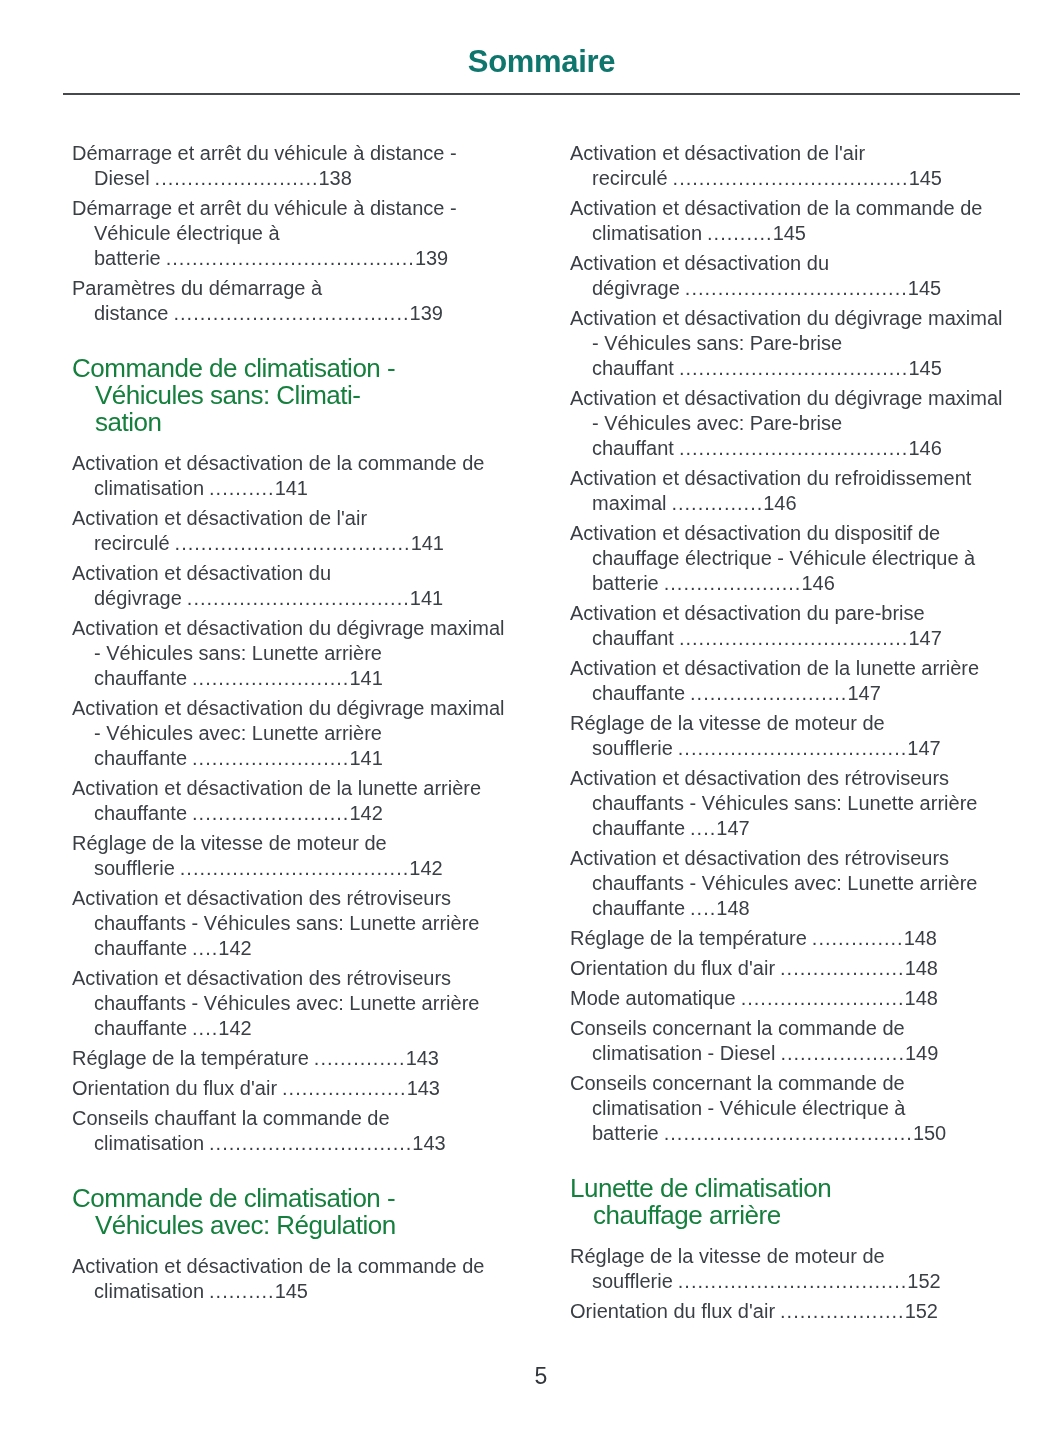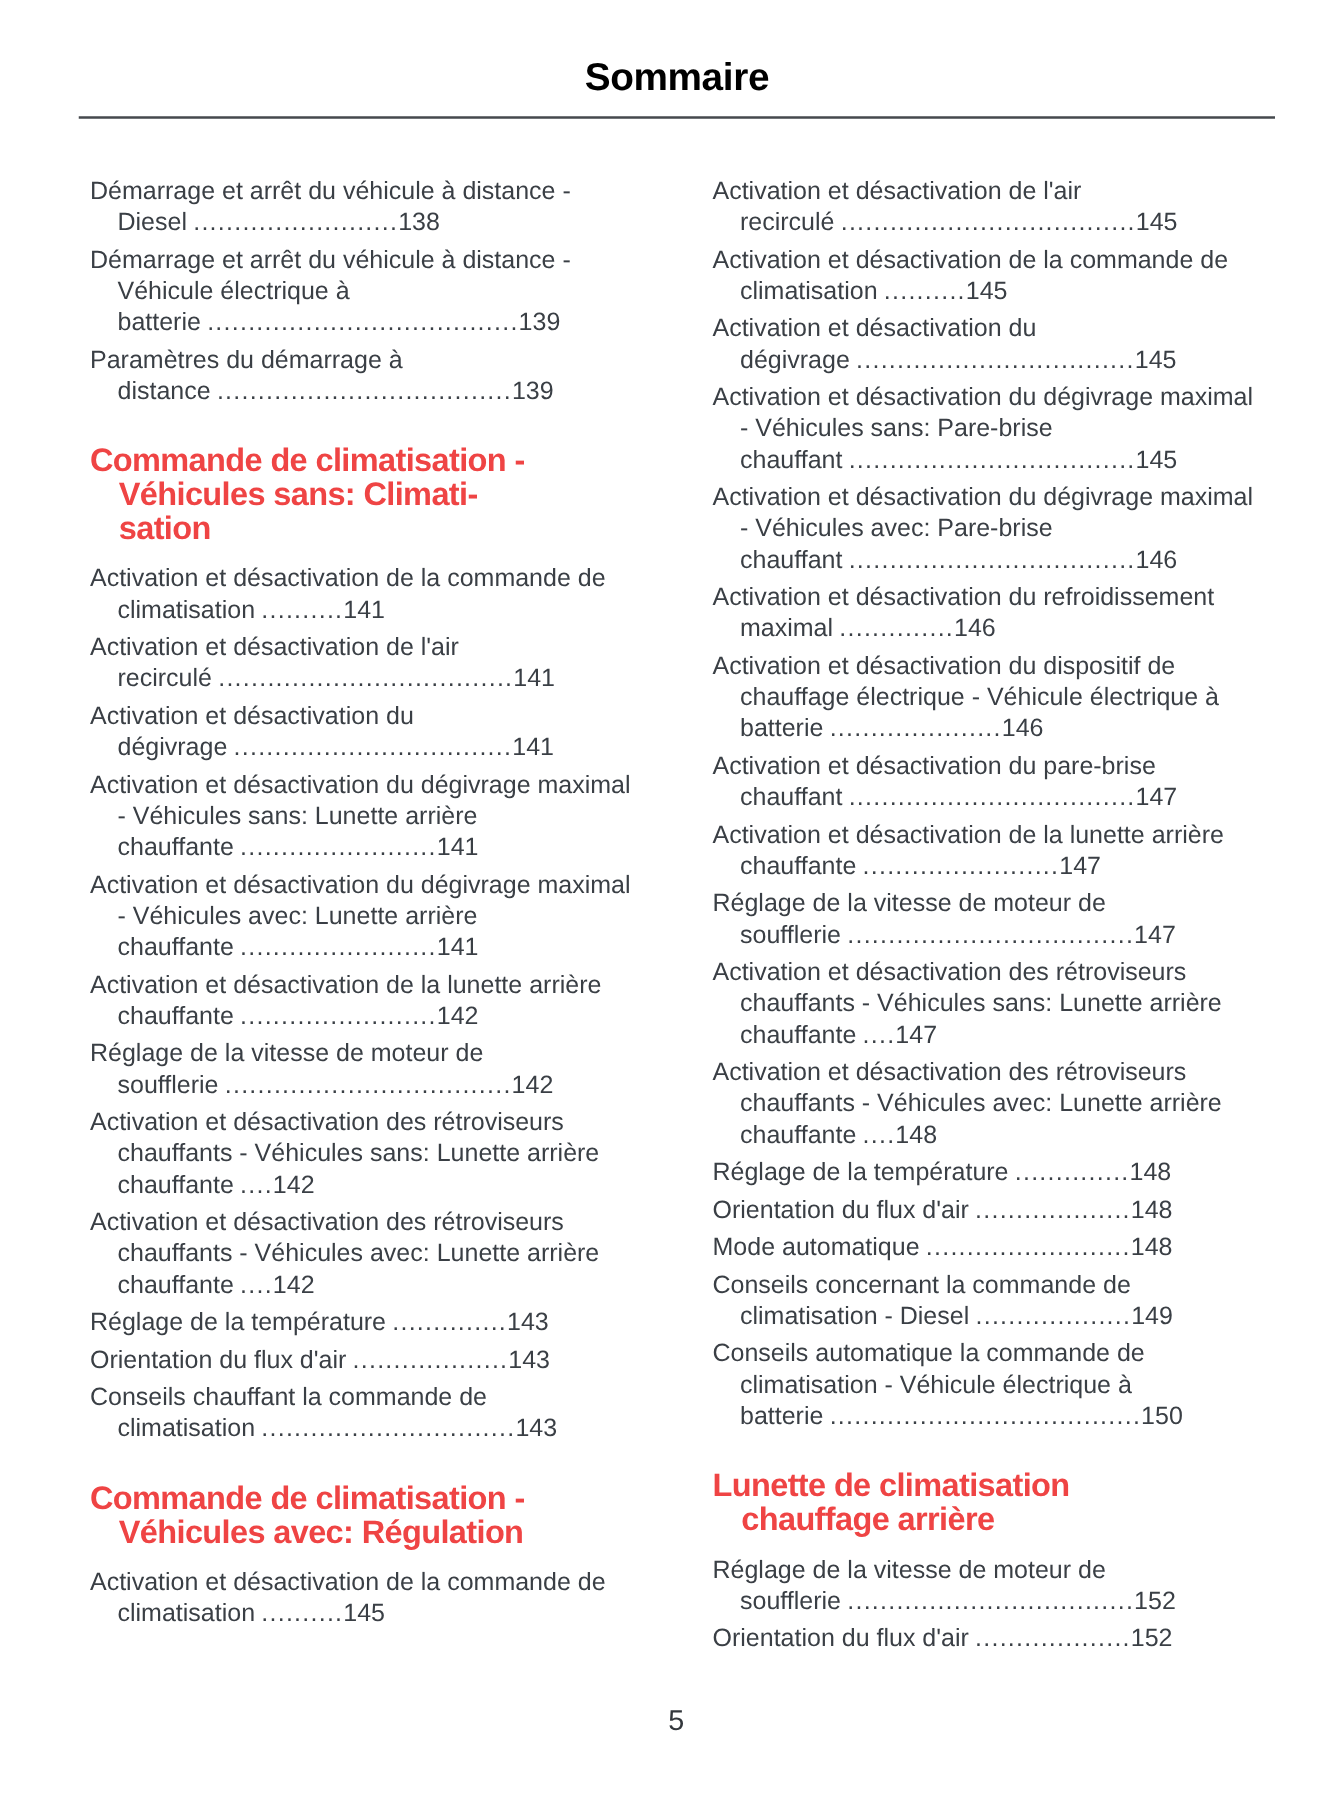--- a/index.html
+++ b/index.html
@@ -12,21 +12,21 @@
     overflow: hidden;
   }
   .page-header { padding-top: 44px; }
   .page-title {
     margin: 0 35px 0 63px;
     text-align: center;
     font-size: 31px;
     line-height: 36px;
     font-weight: bold;
     letter-spacing: -0.3px;
-    color: #000000;
+    color: #0f766e;
   }
   .title-rule {
     border: none;
     border-top: 2px solid #45494e;
     margin: 13px 35px 0 63px;
   }
   .toc-columns {
     display: flex;
     gap: 58px;
     padding: 46px 0 0 72px;
@@ -44,23 +44,23 @@
   .entry-text { }
   .dot-leader {
     word-break: break-all;
     margin-left: 5px;
     letter-spacing: 1px;
   }
   .page-num { white-space: nowrap; }
   .section-heading {
     font-size: 26px;
     line-height: 27px;
-    font-weight: bold;
+    font-weight: normal;
     letter-spacing: -0.5px;
-    color: #ef4444;
+    color: #15803d;
     margin: 29px 0 15px 0;
   }
   .heading-line { }
   .heading-line.cont { padding-left: 23px; }
   .footer-page-number {
     position: absolute;
     top: 1363px;
     left: 72px;
     width: 938px;
     text-align: center;
@@ -115,21 +115,21 @@
         <div class="toc-entry"><span class="entry-text">Activation et désactivation du dispositif de chauffage électrique - Véhicule électrique à batterie</span><span class="dot-leader" aria-hidden="true">.....................</span><span class="page-num">146</span></div>
         <div class="toc-entry"><span class="entry-text">Activation et désactivation du pare-brise chauffant</span><span class="dot-leader" aria-hidden="true">...................................</span><span class="page-num">147</span></div>
         <div class="toc-entry"><span class="entry-text">Activation et désactivation de la lunette arrière chauffante</span><span class="dot-leader" aria-hidden="true">........................</span><span class="page-num">147</span></div>
         <div class="toc-entry"><span class="entry-text">Réglage de la vitesse de moteur de soufflerie</span><span class="dot-leader" aria-hidden="true">...................................</span><span class="page-num">147</span></div>
         <div class="toc-entry"><span class="entry-text">Activation et désactivation des rétroviseurs chauffants - Véhicules sans: Lunette arrière chauffante</span><span class="dot-leader" aria-hidden="true">....</span><span class="page-num">147</span></div>
         <div class="toc-entry"><span class="entry-text">Activation et désactivation des rétroviseurs chauffants - Véhicules avec: Lunette arrière chauffante</span><span class="dot-leader" aria-hidden="true">....</span><span class="page-num">148</span></div>
         <div class="toc-entry"><span class="entry-text">Réglage de la température</span><span class="dot-leader" aria-hidden="true">..............</span><span class="page-num">148</span></div>
         <div class="toc-entry"><span class="entry-text">Orientation du flux d'air</span><span class="dot-leader" aria-hidden="true">...................</span><span class="page-num">148</span></div>
         <div class="toc-entry"><span class="entry-text">Mode automatique</span><span class="dot-leader" aria-hidden="true">.........................</span><span class="page-num">148</span></div>
         <div class="toc-entry"><span class="entry-text">Conseils concernant la commande de climatisation - Diesel</span><span class="dot-leader" aria-hidden="true">...................</span><span class="page-num">149</span></div>
-        <div class="toc-entry"><span class="entry-text">Conseils automatique la commande de climatisation - Véhicule électrique à batterie</span><span class="dot-leader" aria-hidden="true">......................................</span><span class="page-num">150</span></div>
+        <div class="toc-entry"><span class="entry-text">Conseils concernant la commande de climatisation - Véhicule électrique à batterie</span><span class="dot-leader" aria-hidden="true">......................................</span><span class="page-num">150</span></div>
         <h2 class="section-heading">
           <div class="heading-line">Lunette de climatisation</div>
           <div class="heading-line cont">chauffage arrière</div>
         </h2>
         <div class="toc-entry"><span class="entry-text">Réglage de la vitesse de moteur de soufflerie</span><span class="dot-leader" aria-hidden="true">...................................</span><span class="page-num">152</span></div>
         <div class="toc-entry"><span class="entry-text">Orientation du flux d'air</span><span class="dot-leader" aria-hidden="true">...................</span><span class="page-num">152</span></div>
       </div>
     </div>
 
   <div class="footer-page-number">5</div>

